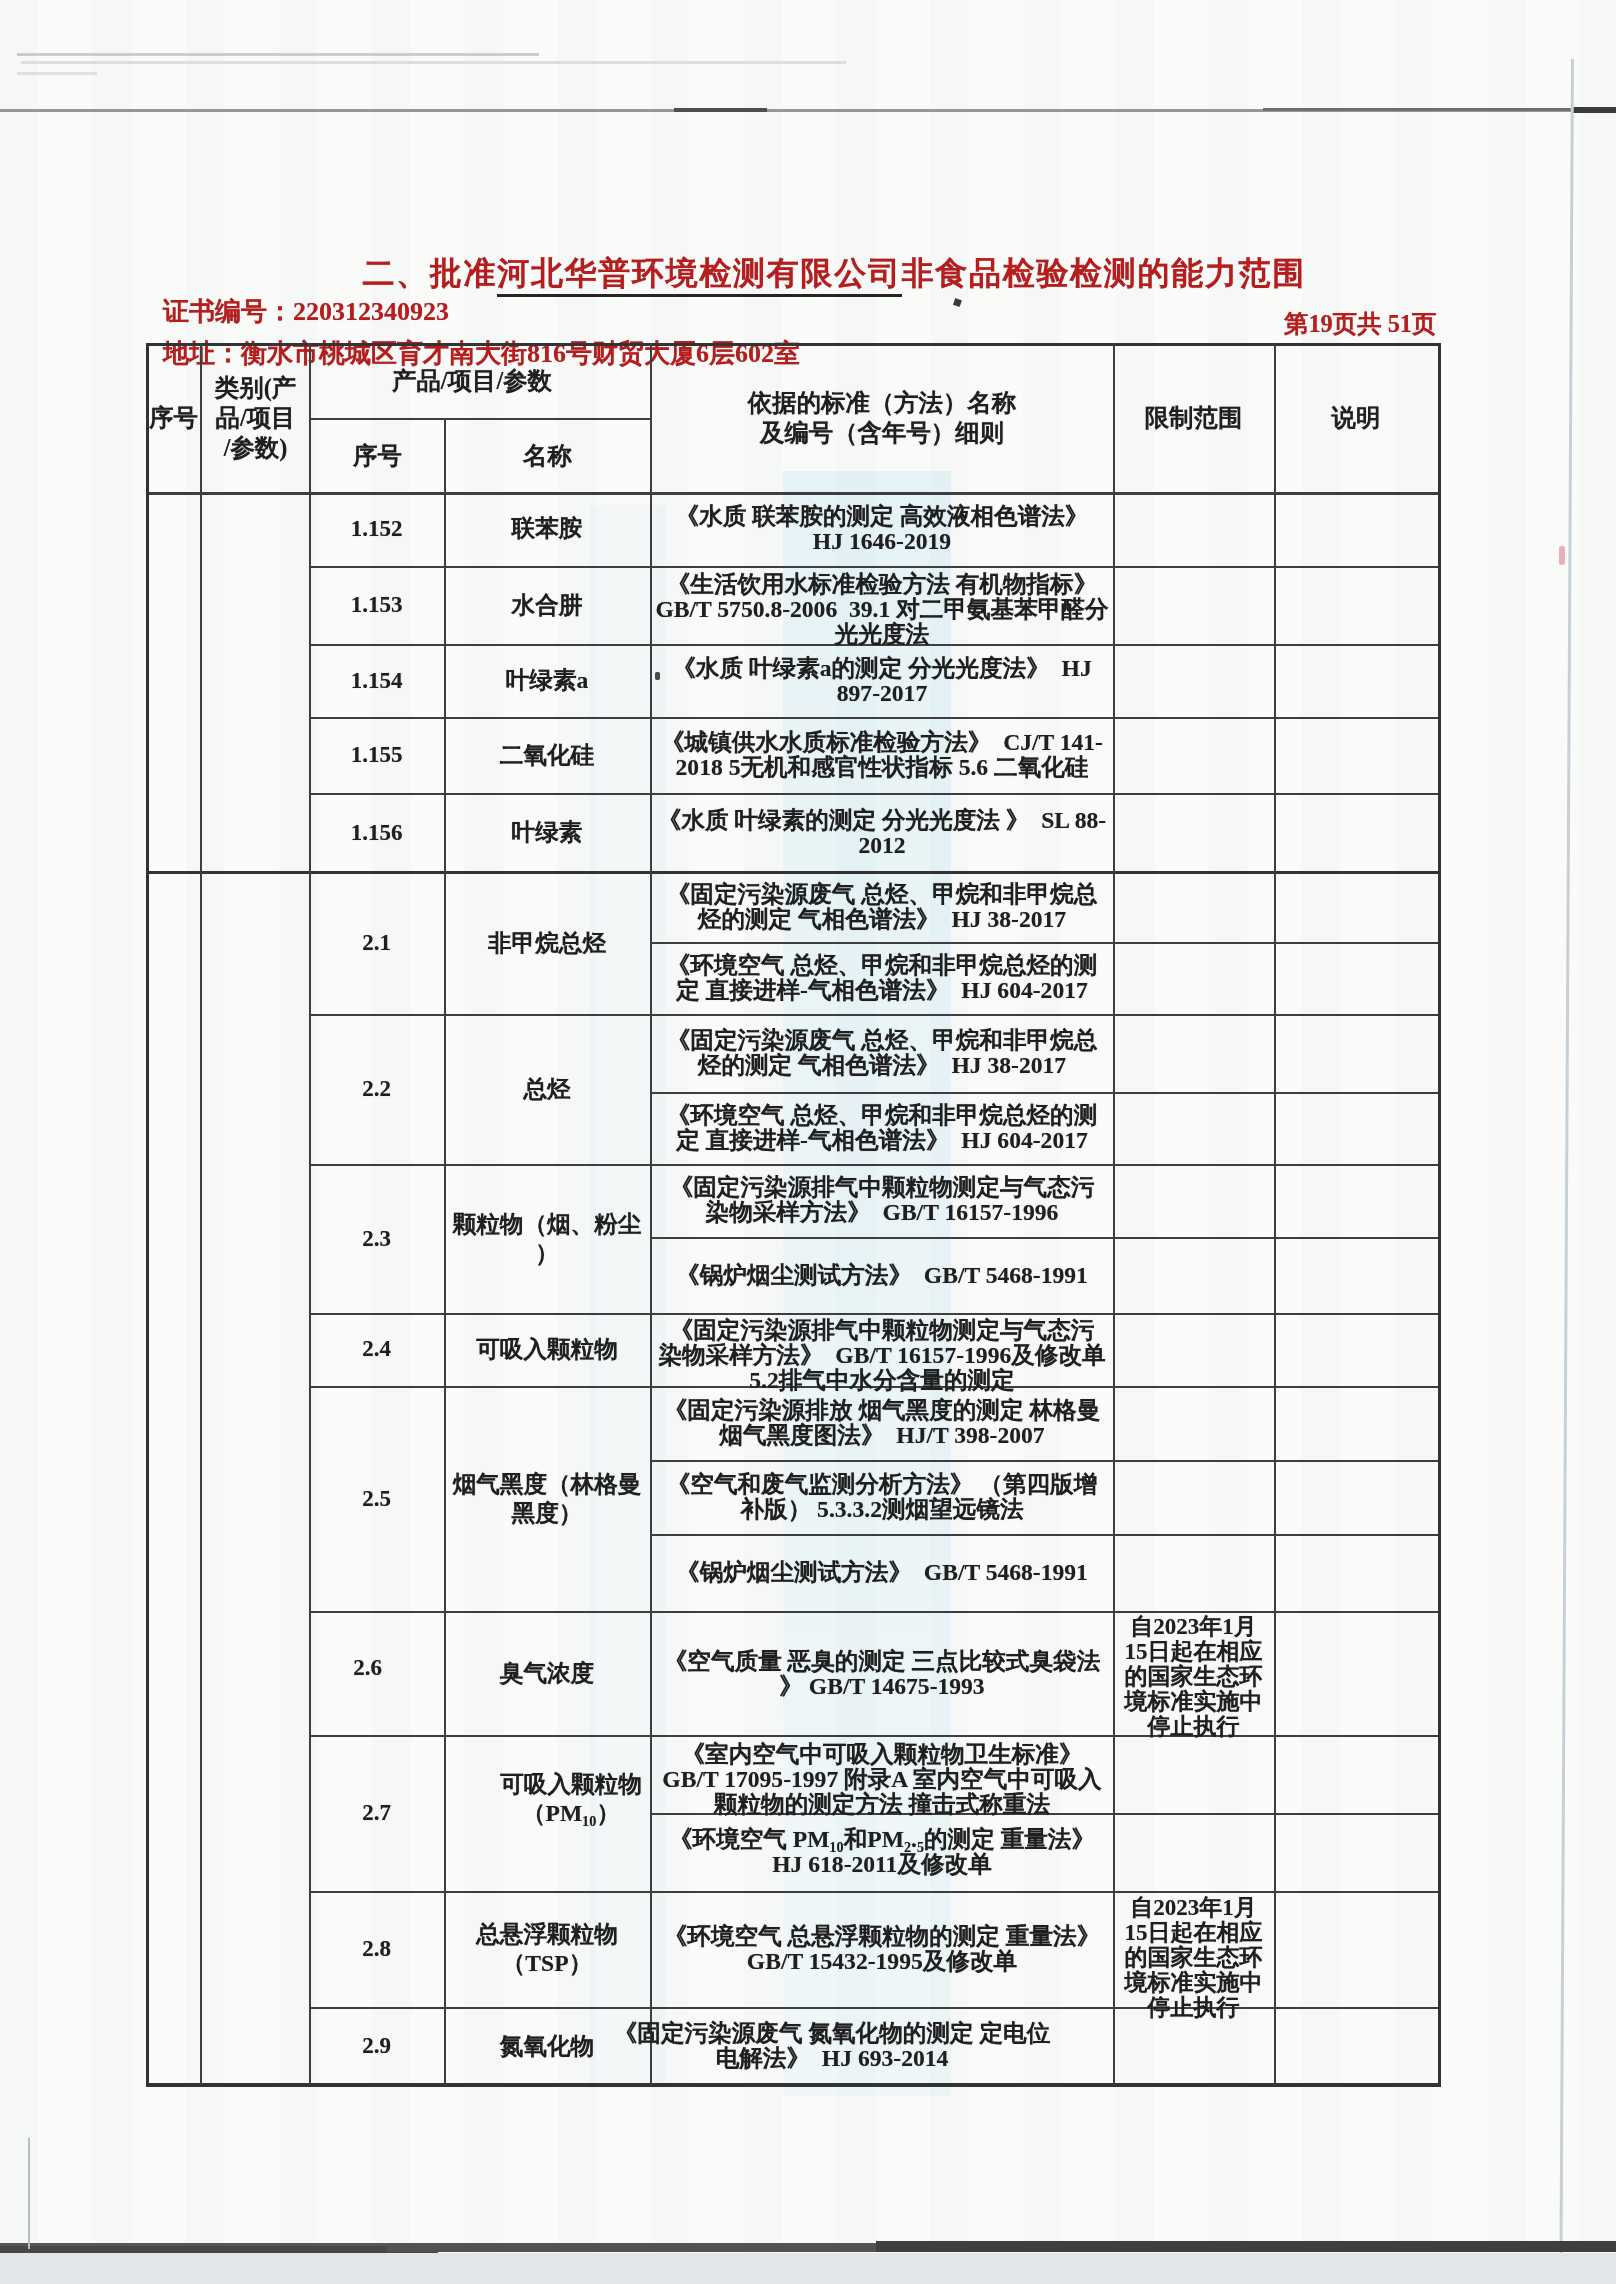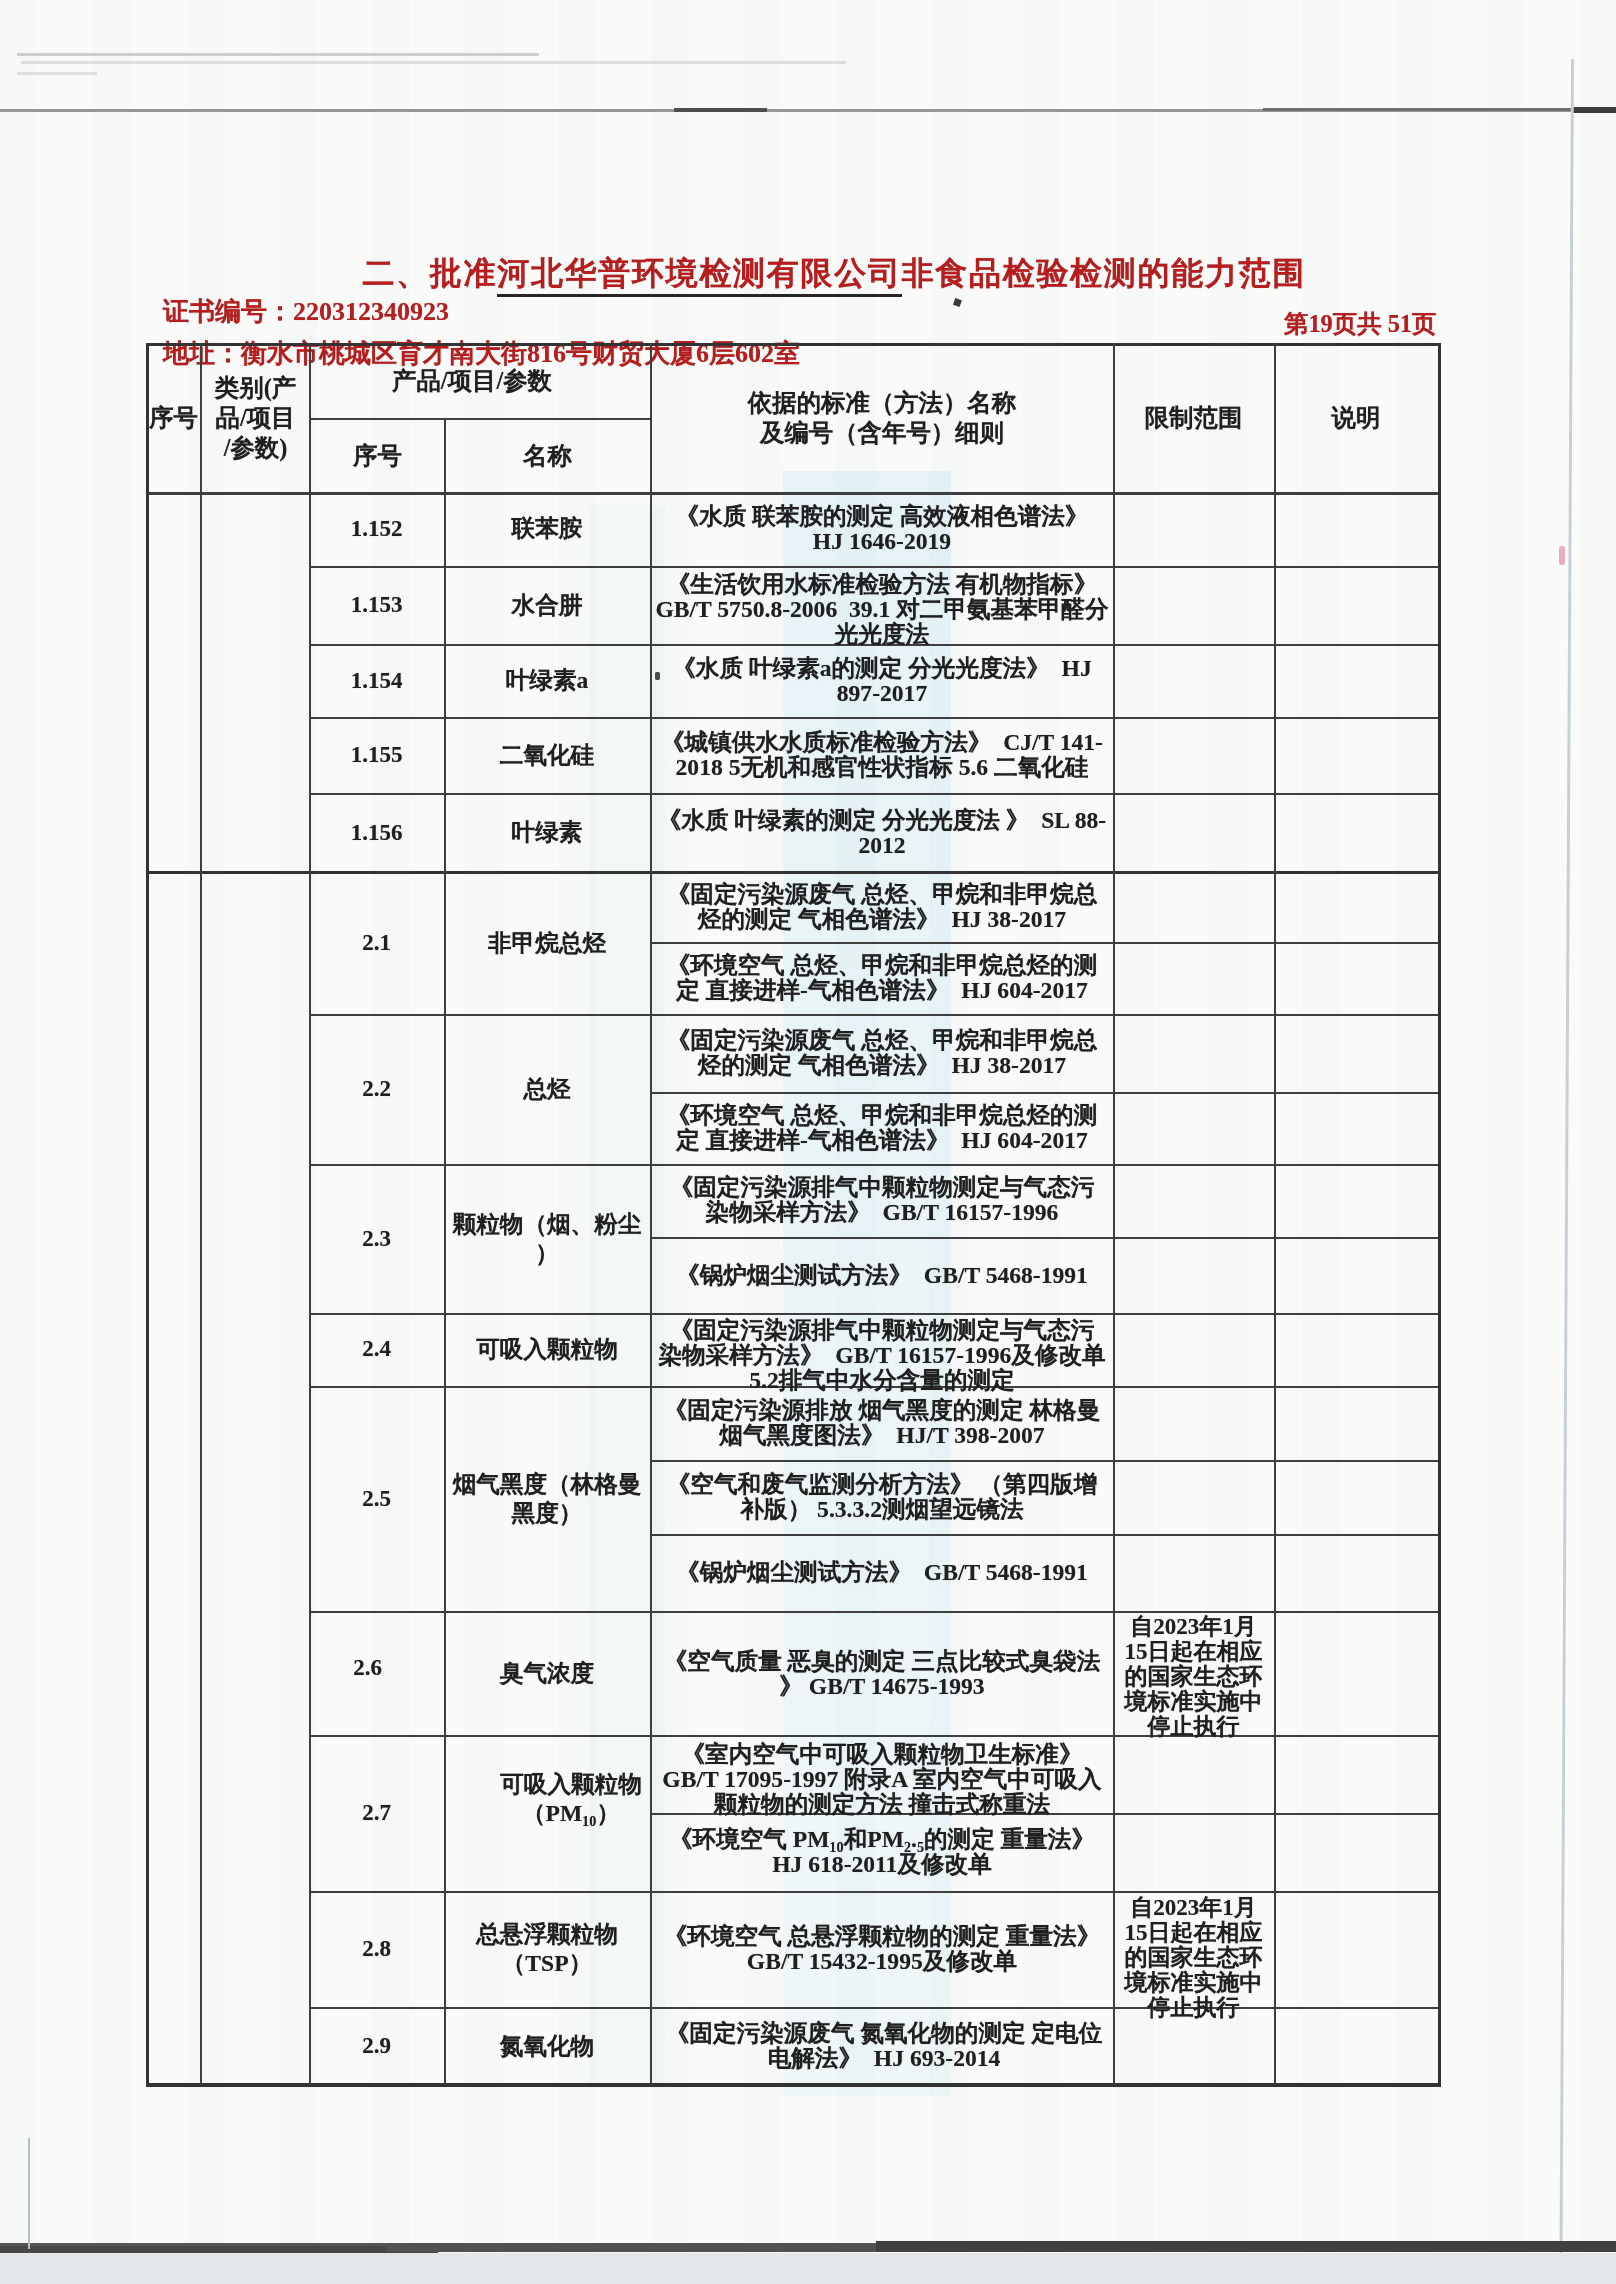--- a/index.html
+++ b/index.html
@@ -203,15 +203,15 @@
 <div class="cell std" style="left:652px;top:1891px;width:460px;height:116px;">《环境空气 总悬浮颗粒物的测定 重量法》
 GB/T 15432-1995及修改单</div>
 <div class="cell limitc" style="left:1115px;top:1894px;width:157px;height:126px;">自2023年1月
 15日起在相应
 的国家生态环
 境标准实施中
 停止执行</div>
 
 <div class="cell seqc" style="left:309px;top:2007px;width:135px;height:78px;">2.9</div>
 <div class="cell namec" style="left:444px;top:2007px;width:206px;height:78px;">氮氧化物</div>
-<div class="cell std" style="left:680px;top:2007px;width:408px;height:78px;">《固定污染源废气 氮氧化物的测定 定电位
+<div class="cell std" style="left:628px;top:2007px;width:408px;height:78px;">《固定污染源废气 氮氧化物的测定 定电位
 电解法》  HJ 693-2014</div>
 
 
 </body></html>

